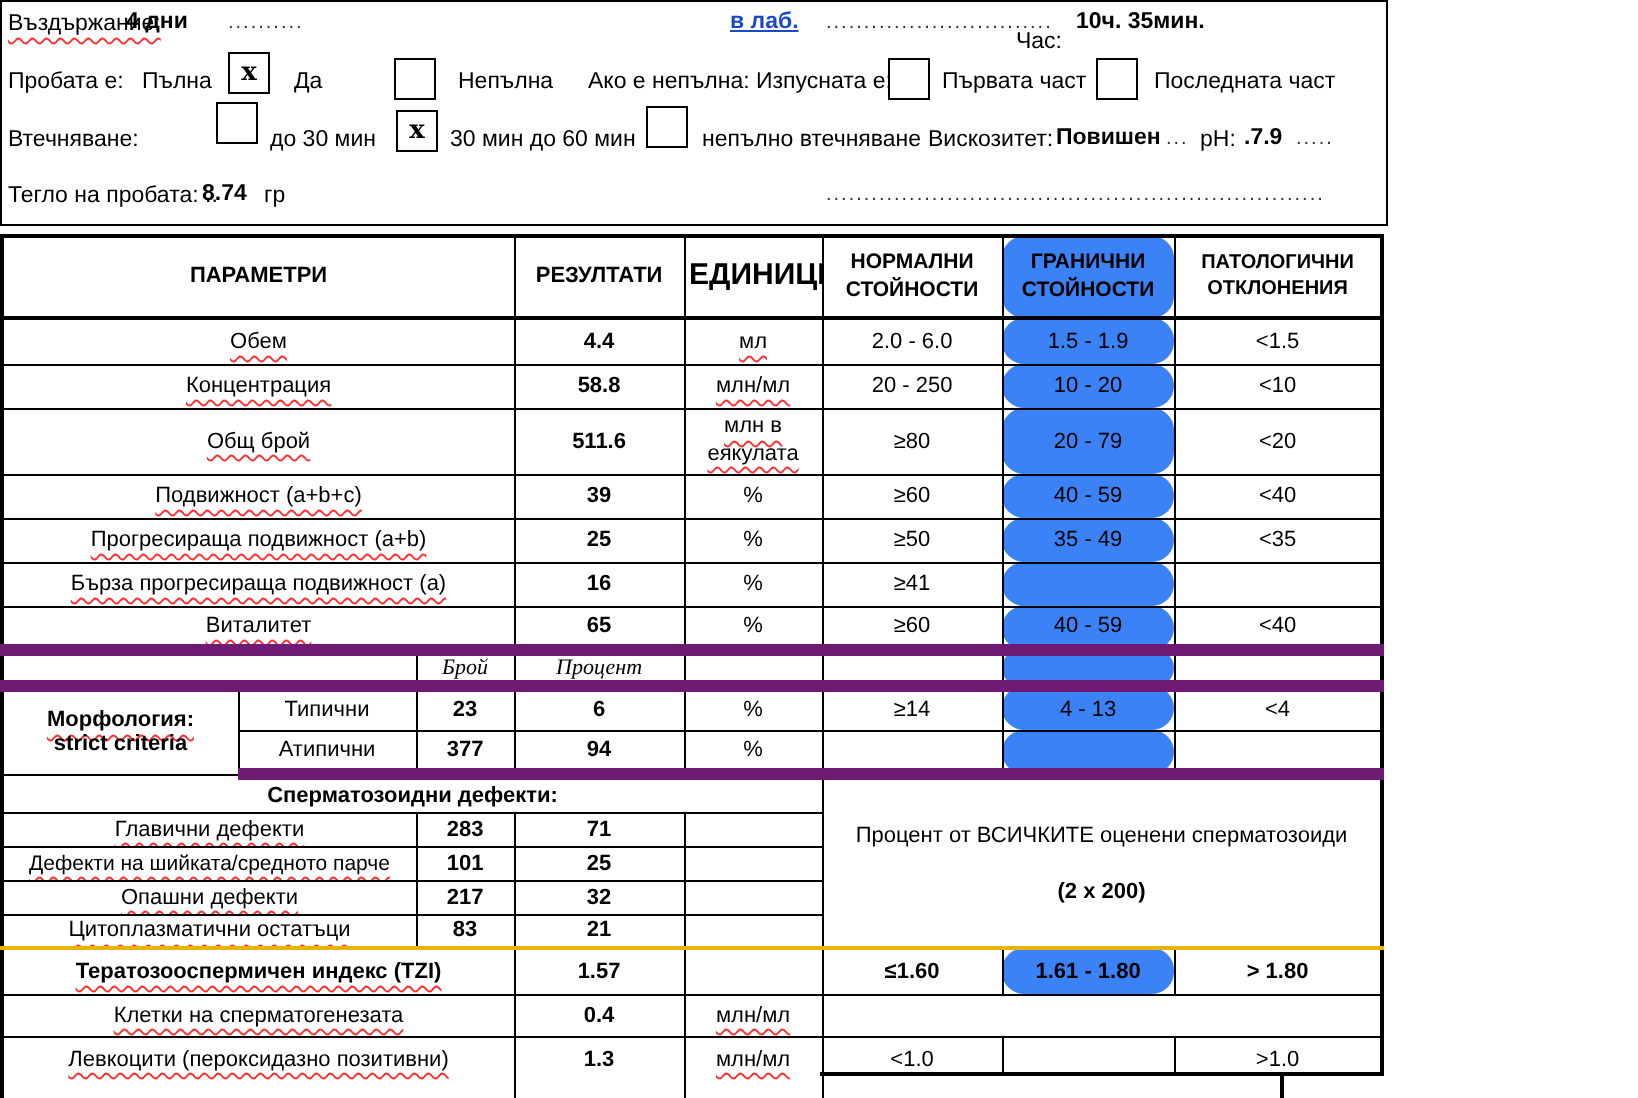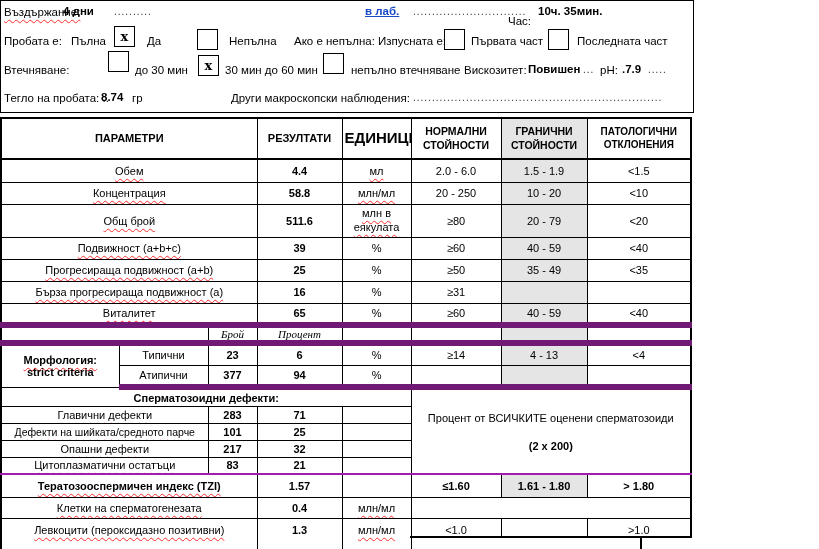--- a/index.html
+++ b/index.html
@@ -14,25 +14,25 @@
   .dots { color:#333; letter-spacing:1px; font-size:10px; }
   .sq { text-decoration-line:underline; text-decoration-style:wavy; text-decoration-color:#ff2d2d; text-decoration-thickness:1px; text-underline-offset:3px; }
   .cb { position:absolute; width:21px; height:21px; border:1.6px solid #000; background:#fff; text-align:center; line-height:19px; font-family:"DejaVu Serif", serif; font-weight:bold; font-size:13px; }
 
   
   table.main { position:absolute; left:0; top:117px; width:692px; table-layout:fixed; border-collapse:collapse; border:2px solid #000; }
   table.main th, table.main td { border:1px solid #000; padding:0 2px; text-align:center; vertical-align:middle; font-size:11px; overflow:hidden; }
   table.main th { font-weight:bold; line-height:1.25; }
   td.lbl { text-align:left; padding-left:4px; font-size:11.5px; }
   td.res { font-weight:bold; font-size:12.5px; }
-  .gray { background:#e5e5e5; }
+  .gray { background:#3b82f6;border-radius:11px; }
   .bold { font-weight:bold;text-align:center; }
   tr.hd th { border-bottom:2px solid #000; }
   tr.thickb td { border-bottom:6px solid #701a75; }
-  tr.thickt td { border-top:2px solid #a21caf; }
+  tr.thickt td { border-top:2px solid #eab308; }
   td.ital { font-family:"Liberation Serif", serif; font-style:italic; font-size:12px; }
   td.note { vertical-align:middle; font-size:11px; }
   td.note .nl1 { margin-bottom:16px; }
   tr.last td { vertical-align:top; padding-top:5px; border-bottom:none; }
   .ov { position:absolute; background:#000; }
   .mask { position:absolute; background:#fff; }
 </style>
 </head>
 <body>
 
@@ -70,21 +70,20 @@
     <span style="left:463px;top:63px">Вискозитет:</span>
     <span style="left:527px;top:62px" class="b">Повишен</span>
     <span style="left:582px;top:63px" class="dots">...</span>
     <span style="left:599px;top:63px">pH:</span>
     <span style="left:621px;top:62px" class="b">.7.9</span>
     <span style="left:647px;top:63px" class="dots">.....</span>
 
     <span style="left:3px;top:91px">Тегло на пробата: ..</span>
     <span style="left:100px;top:90px" class="b">8.74</span>
     <span style="left:131px;top:91px">гр</span>
-    <span style="left:230px;top:91px">Други макроскопски наблюдения:</span>
     <span style="left:412px;top:91px" class="dots">..................................................................</span>
   </div>
 
   <table class="main">
     <colgroup>
       <col style="width:118px">
         <col style="width:89px">
         <col style="width:49px">
         <col style="width:85px">
       <col style="width:69px">
@@ -145,21 +144,21 @@
       <td>%</td>
       <td>≥50</td>
       <td class="gray">35 - 49</td>
       <td>&lt;35</td>
     </tr>
 
     <tr style="height:22px">
       <td colspan="3" class="lbl"><span class="sq">Бърза прогресираща подвижност (а)</span></td>
       <td class="res">16</td>
       <td>%</td>
-      <td>≥31</td>
+      <td>≥41</td>
       <td class="gray"></td>
       <td></td>
     </tr>
 
     <tr style="height:22px" class="thickb">
       <td colspan="3" class="lbl"><span class="sq">Виталитет</span></td>
       <td class="res">65</td>
       <td>%</td>
       <td>≥60</td>
       <td class="gray">40 - 59</td>

